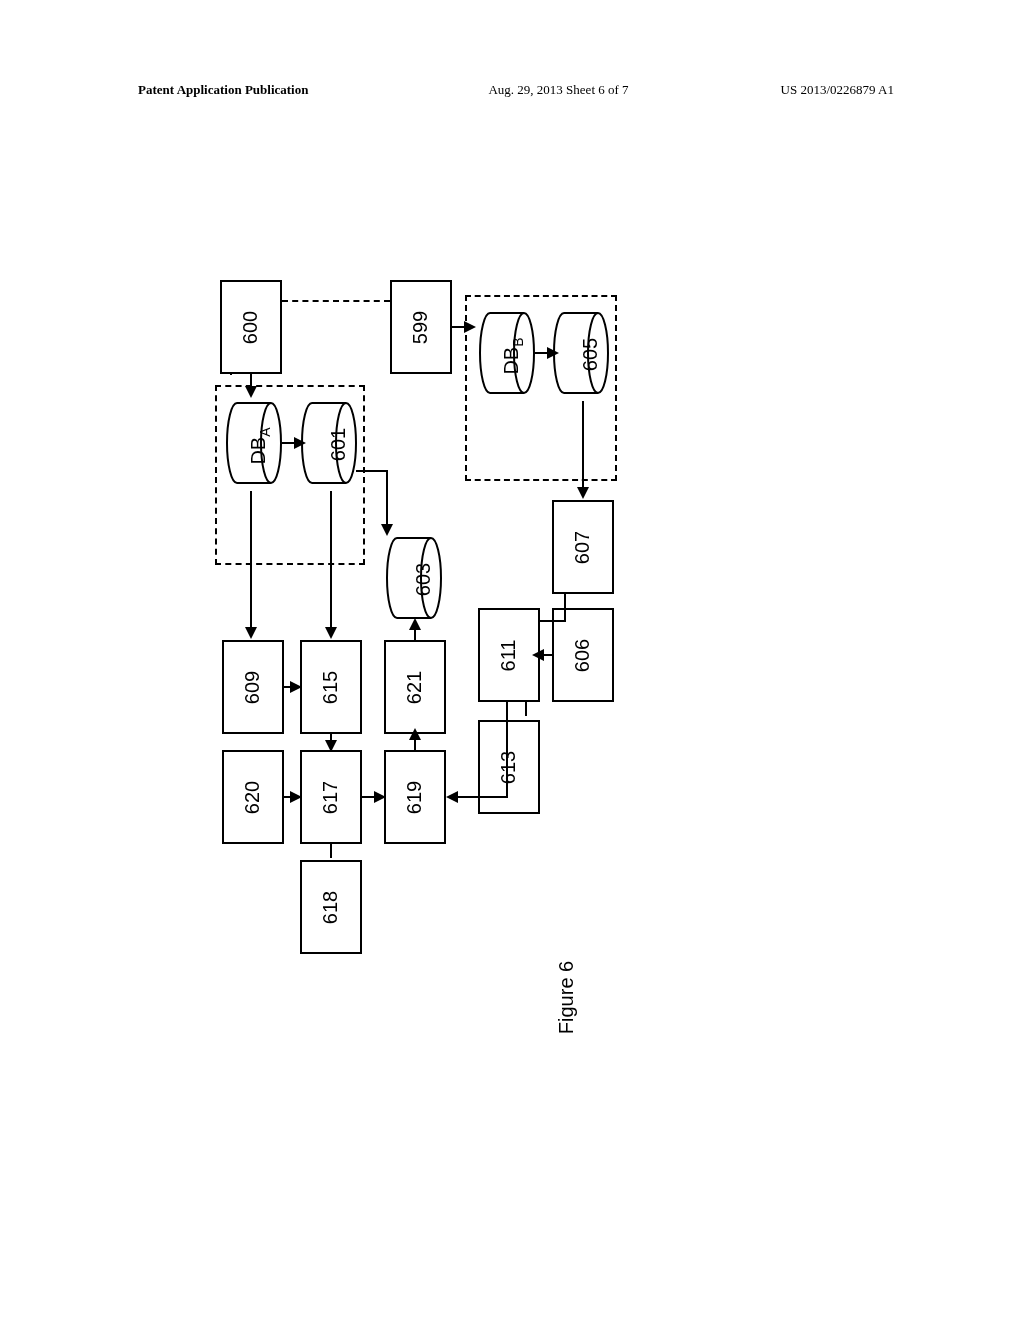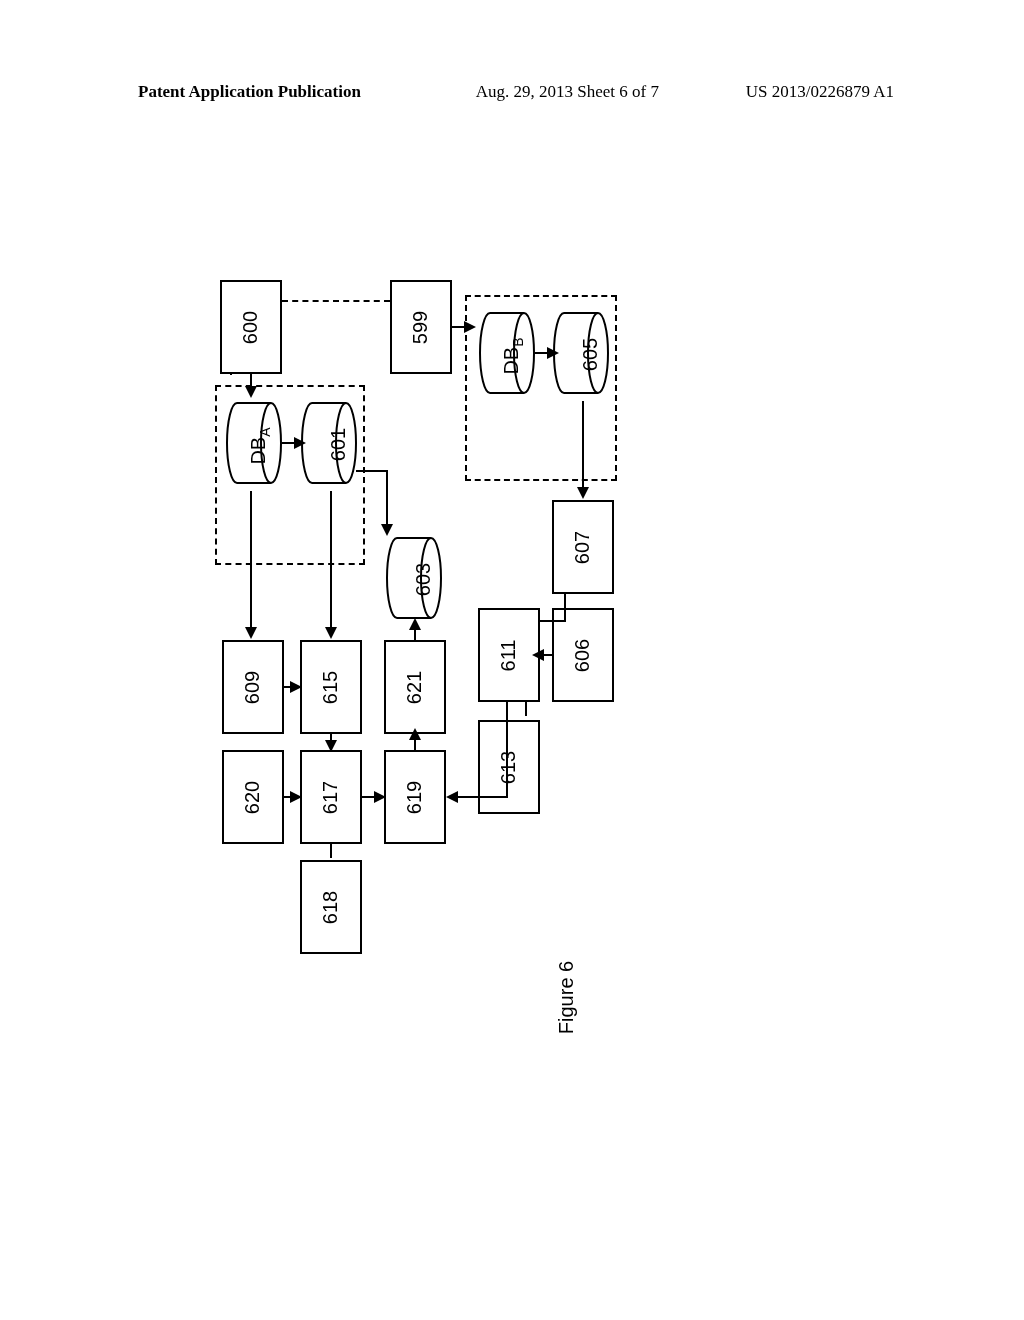--- a/index.html
+++ b/index.html
@@ -11,21 +11,21 @@
     position: relative;
   }
   .header {
     position: absolute;
     top: 82px;
     left: 0;
     width: 1024px;
     display: flex;
     justify-content: space-between;
     padding: 0 130px 0 138px;
-    font-size: 17px;
+    font-size: 13px;
   }
   .header .left { font-weight: bold; }
   .header .mid { font-weight: normal; margin-left: 28px;}
   .header .right { font-weight: normal; }
   .canvas {
     position: absolute;
     top: 0; left: 0;
     width: 1024px; height: 1320px;
   }
   .box {

